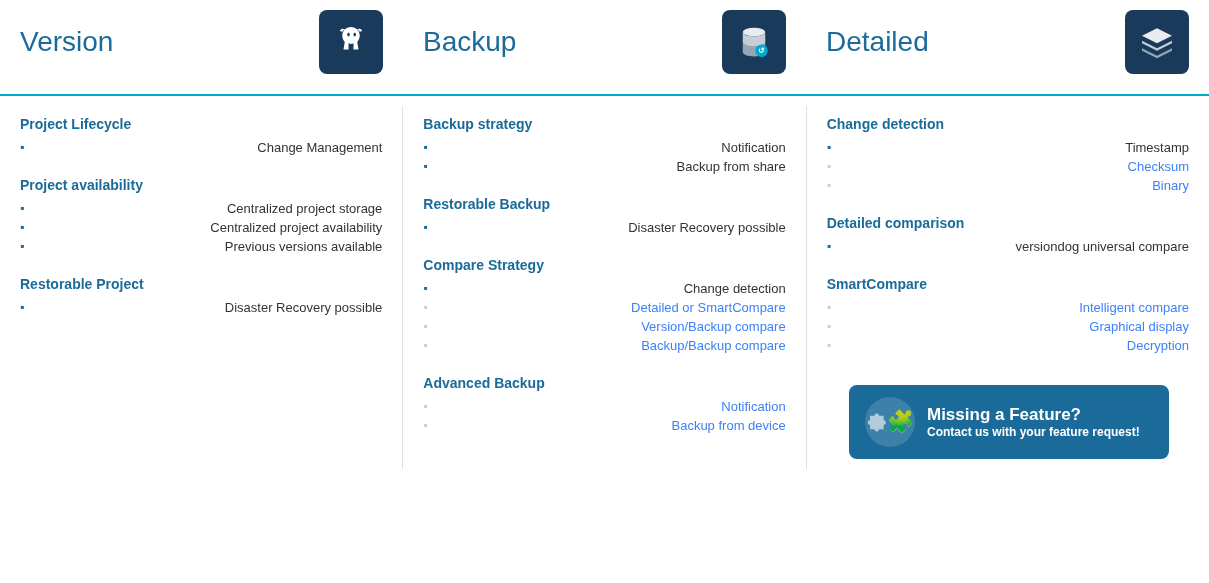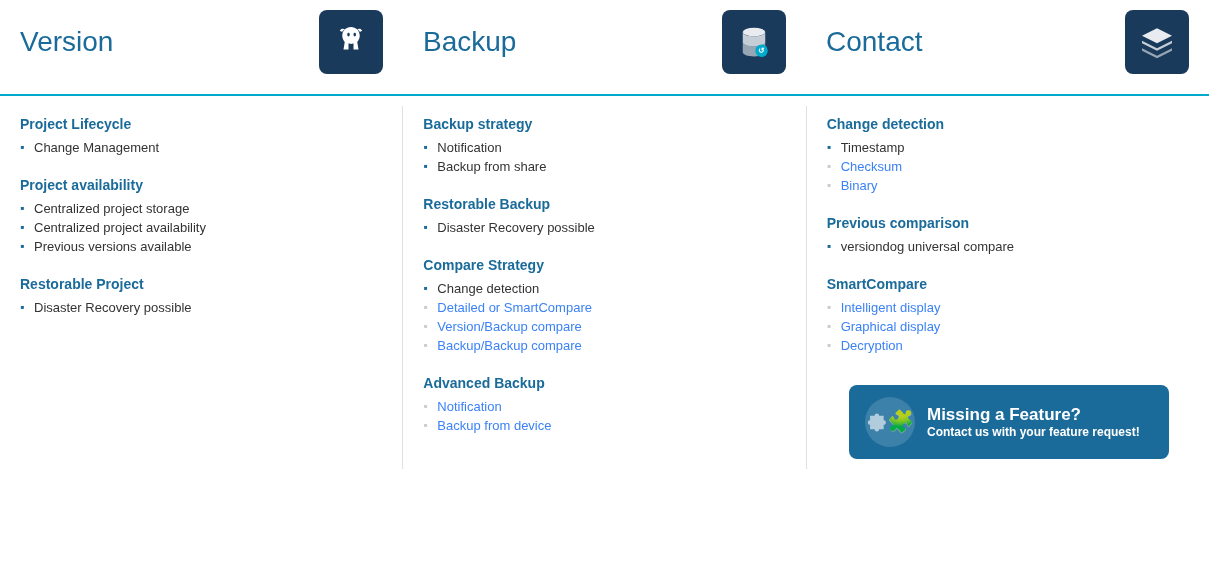--- a/index.html
+++ b/index.html
@@ -86,20 +86,21 @@
     .section-list {
       list-style: none;
       padding: 0;
     }
 
     .section-list li {
       font-size: 13px;
       color: #333;
       padding: 2px 0 2px 14px;
       position: relative;
+      text-align: right;
     }
 
     .section-list li::before {
       content: '▪';
       position: absolute;
       left: 0;
       color: #1a6b9a;
       font-size: 12px;
     }
 
@@ -176,21 +177,21 @@
           <ellipse cx="32" cy="16" rx="18" ry="7" fill="white" opacity="0.9"></ellipse>
           <path d="M14 16 L14 32 C14 36 22 39 32 39 C42 39 50 36 50 32 L50 16 C50 20 42 23 32 23 C22 23 14 20 14 16 Z" fill="white" opacity="0.75"></path>
           <path d="M14 32 L14 48 C14 52 22 55 32 55 C42 55 50 52 50 48 L50 32 C50 36 42 39 32 39 C22 39 14 36 14 32 Z" fill="white" opacity="0.55"></path>
           <circle cx="44" cy="46" r="10" fill="#00aacc"></circle>
           <text x="44" y="50" text-anchor="middle" font-size="12" fill="white" font-weight="bold">↺</text>
         </svg>
       </div>
     </div>
 
     <div class="header-col">
-      <h1>Contact</h1>
+      <h1>Detailed</h1>
       <div class="header-icon">
 
         <svg viewBox="0 0 64 64" xmlns="http://www.w3.org/2000/svg">
           <polygon points="32,10 56,22 32,34 8,22" fill="white" opacity="0.9"></polygon>
           <polygon points="8,30 32,42 56,30 56,34 32,46 8,34" fill="white" opacity="0.75"></polygon>
           <polygon points="8,42 32,54 56,42 56,46 32,58 8,46" fill="white" opacity="0.55"></polygon>
         </svg>
       </div>
     </div>
   </div>
@@ -255,29 +256,29 @@
     <div class="content-col">
       <div class="section">
         <div class="section-title">Change detection</div>
         <ul class="section-list">
           <li>Timestamp</li>
           <li class="grayed">Checksum</li>
           <li class="grayed">Binary</li>
         </ul>
       </div>
       <div class="section">
-        <div class="section-title">Previous comparison</div>
+        <div class="section-title">Detailed comparison</div>
         <ul class="section-list">
           <li>versiondog universal compare</li>
         </ul>
       </div>
       <div class="section">
         <div class="section-title">SmartCompare</div>
         <ul class="section-list">
-          <li class="grayed">Intelligent display</li>
+          <li class="grayed">Intelligent compare</li>
           <li class="grayed">Graphical display</li>
           <li class="grayed">Decryption</li>
         </ul>
       </div>
 
       <div style="margin-top: 30px; display: flex; justify-content: flex-end;">
         <div class="missing-feature">
           <div class="missing-feature-icon">
 
             <svg width="36" height="36" viewBox="0 0 36 36">

